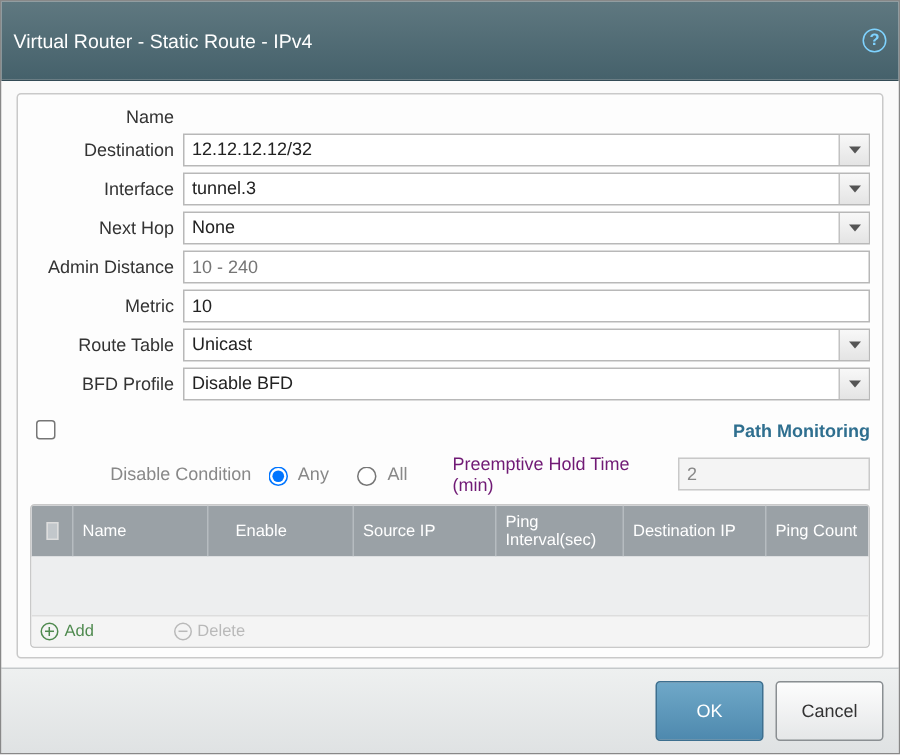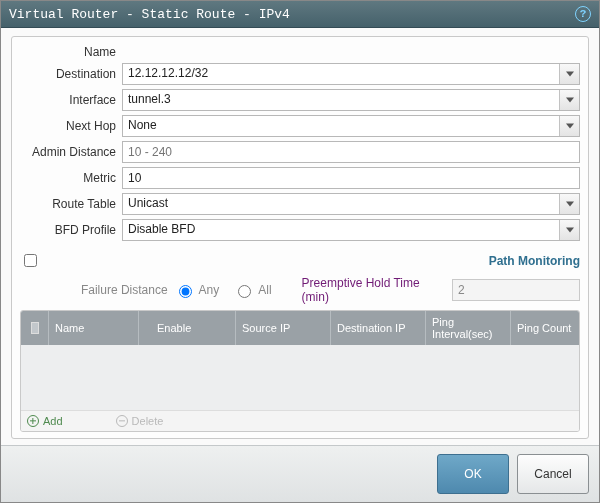--- a/index.html
+++ b/index.html
@@ -16,27 +16,26 @@
     width: 600px;
     height: 503px;
     border: 1px solid #888;
     background: #fff;
     display: flex;
     flex-direction: column;
   }
   .titlebar {
     background: linear-gradient(to bottom, #5f7880 0%, #45616b 100%);
     color: #fff;
-    padding: 5px 8px;
+    padding: 18px 8px;
     font-size: 13px;
     display: flex;
     align-items: flex-end;
     justify-content: space-between;
     border-bottom: 1px solid #334b55;
-    font-family: Liberation Mono, monospace;
   }
   .help-icon {
     width: 16px; height: 16px;
     border: 1.5px solid #7fd3ff;
     border-radius: 50%;
     color: #7fd3ff;
     font-weight: bold;
     font-size: 11px;
     display: flex;
     align-items: center;
@@ -328,21 +327,21 @@
             </div>
         </div>
       </div>
 
       <div class="section-hdr">
         <input type="checkbox" class="chk" style="">
         <span class="section-title">Path Monitoring</span>
       </div>
 
       <div class="sub-row">
-        <div class="sub-label">Failure Distance</div>
+        <div class="sub-label">Disable Condition</div>
         <div class="radio-wrap">
           <label>
               <input type="radio" name="fc" checked="" style="">
               <span>Any</span>
             </label>
           <label>
               <input type="radio" name="fc" style="">
               <span>All</span>
             </label>
         </div>
@@ -351,22 +350,22 @@
       </div>
 
       <div class="grid-wrap">
         <div class="grid-hdr">
           <div class="grid-cell gc-chk">
               <input type="checkbox" class="hdr-chk" style="">
             </div>
           <div class="grid-cell gc-name">Name</div>
           <div class="grid-cell gc-enable">Enable</div>
           <div class="grid-cell gc-src">Source IP</div>
+          <div class="grid-cell gc-int">Ping Interval(sec)</div>
           <div class="grid-cell gc-dst">Destination IP</div>
-          <div class="grid-cell gc-int">Ping Interval(sec)</div>
           <div class="grid-cell gc-cnt">Ping Count</div>
         </div>
         <div class="grid-body"></div>
         <div class="grid-footer">
           <span class="ftr-btn ftr-add">
             <span class="plus-circle"></span>
             <span>Add</span>
           </span>
           <span class="ftr-btn" style="color:#b9b9b9;padding-left:41px;">
             <span class="minus-circle"></span>

